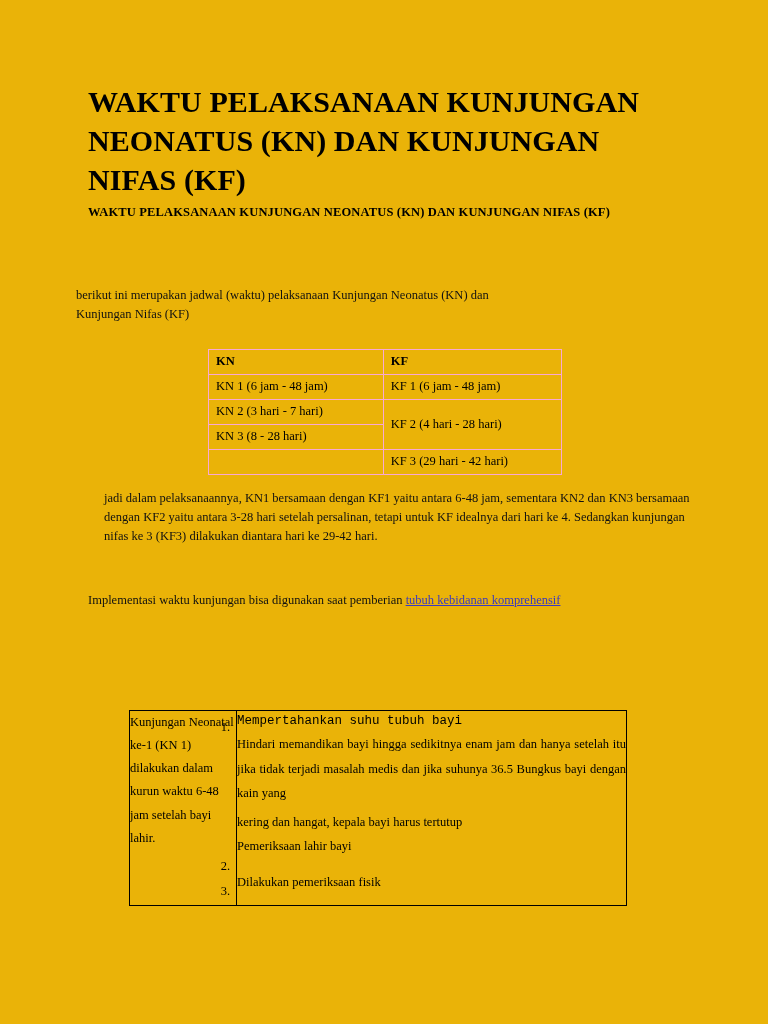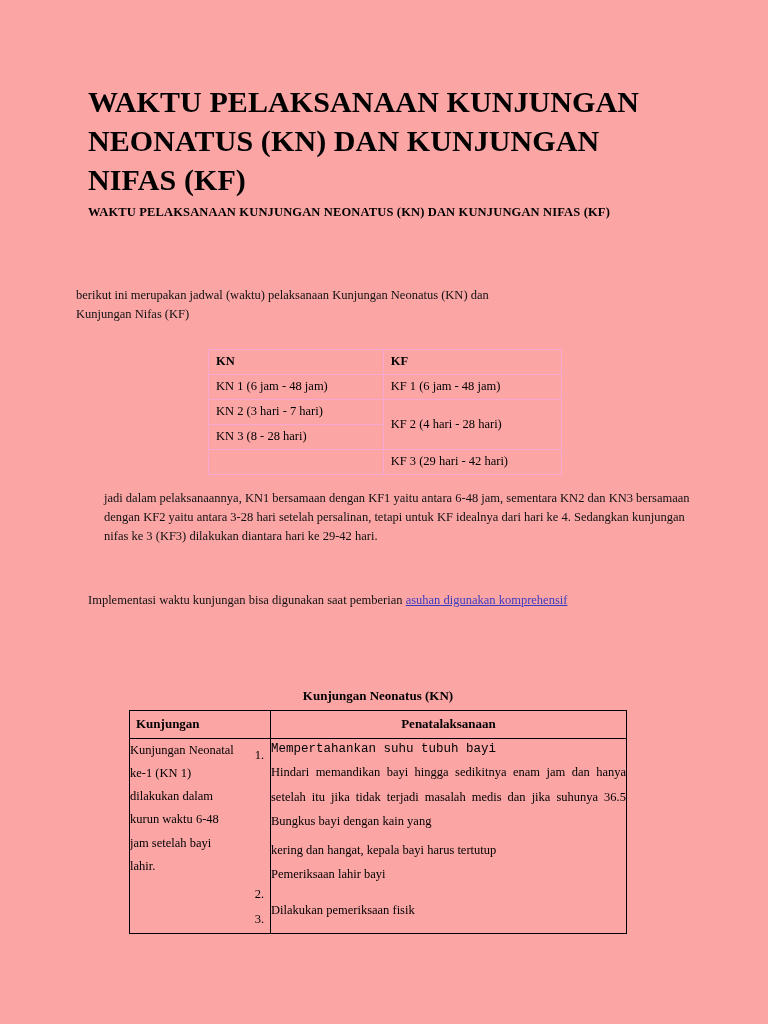--- a/index.html
+++ b/index.html
@@ -12,21 +12,21 @@
     height: 1024px;
     font-family: "Liberation Serif", "DejaVu Serif", serif;
     color: #000000;
     position: relative;
     overflow: hidden;
   }
   .page {
     position: relative;
     width: 768px;
     height: 1024px;
-    background: #fca5a5;
+    background: #eab308;
   }
 
   
   .doc-title {
     position: absolute;
     left: 88px;
     top: 82px;
     width: 600px;
     font-size: 30px;
     font-weight: bold;
@@ -218,31 +218,26 @@
       <tr>
         <td class="empty-cell"></td>
         <td>KF 3 (29 hari - 42 hari)</td>
       </tr>
     </tbody>
   </table>
 
   <div class="para para-jadi">jadi dalam pelaksanaannya, KN1 bersamaan dengan KF1 yaitu antara 6-48 jam, sementara KN2 dan KN3 bersamaan dengan KF2 yaitu antara 3-28 hari setelah persalinan, tetapi untuk KF idealnya dari hari ke 4. Sedangkan kunjungan nifas ke 3 (KF3) dilakukan diantara hari ke 29-42 hari.</div>
 
   <div class="para para-impl">
-    <span>Implementasi waktu kunjungan bisa digunakan saat pemberian </span><a class="link" href="#">asuhan digunakan komprehensif</a>
+    <span>Implementasi waktu kunjungan bisa digunakan saat pemberian </span><a class="link" href="#">tubuh kebidanan komprehensif</a>
   </div>
 
-  <div class="table2-caption">Kunjungan Neonatus (KN)</div>
 
   <table class="table2">
     <tbody>
-      <tr>
-        <th class="th-kunjungan">Kunjungan</th>
-        <th class="th-penata">Penatalaksanaan</th>
-      </tr>
       <tr>
         <td class="cell-left">
           <span class="desc">Kunjungan Neonatal ke-1 (KN 1) dilakukan dalam kurun waktu 6-48 jam setelah bayi lahir.</span>
           <span class="marker m1">1.</span>
           <span class="marker m2">2.</span>
           <span class="marker m3">3.</span>
         </td>
         <td class="cell-right">
           <span class="item item1">Mempertahankan suhu tubuh bayi</span>
           <span class="item item-wrap">

